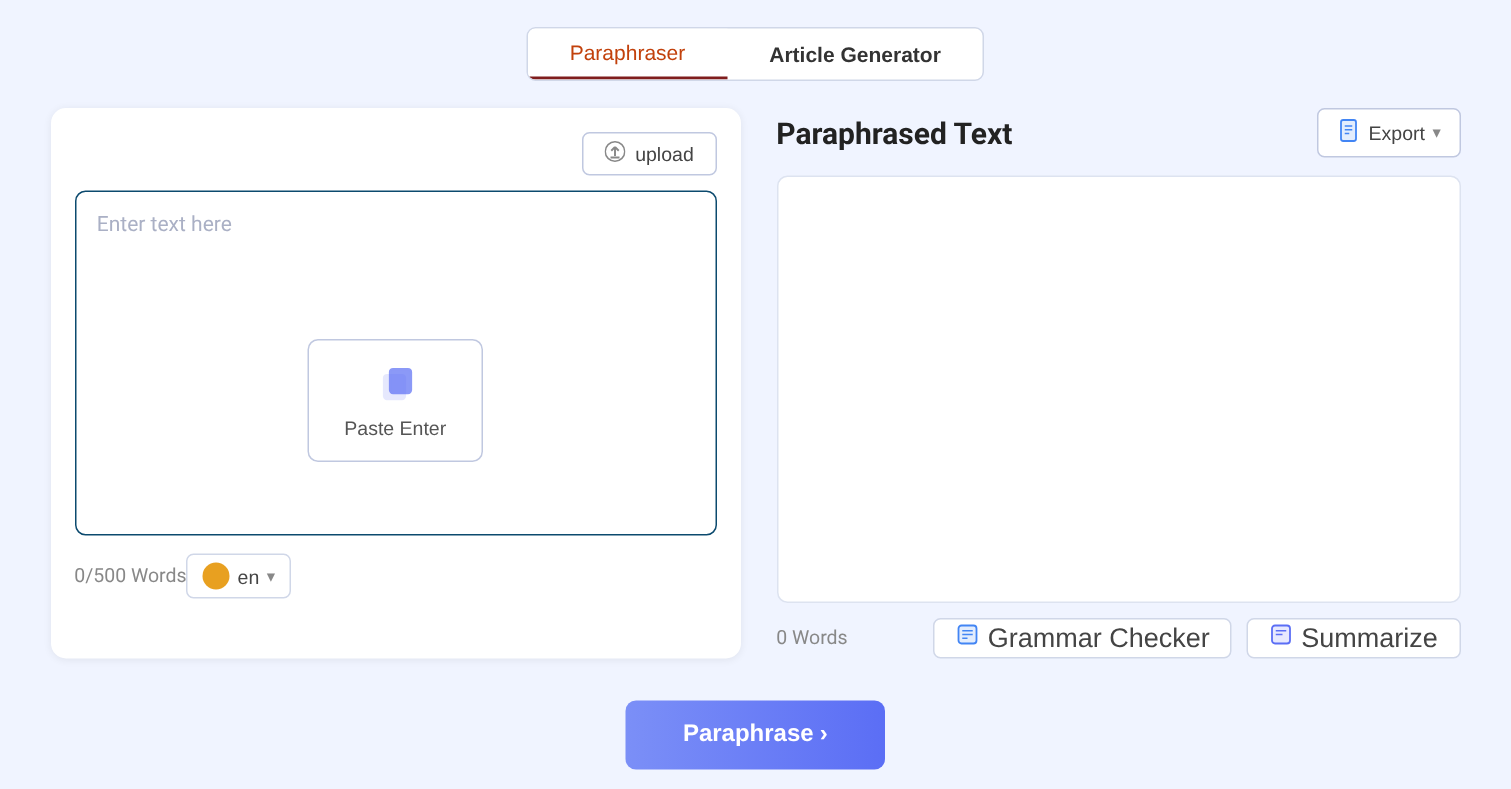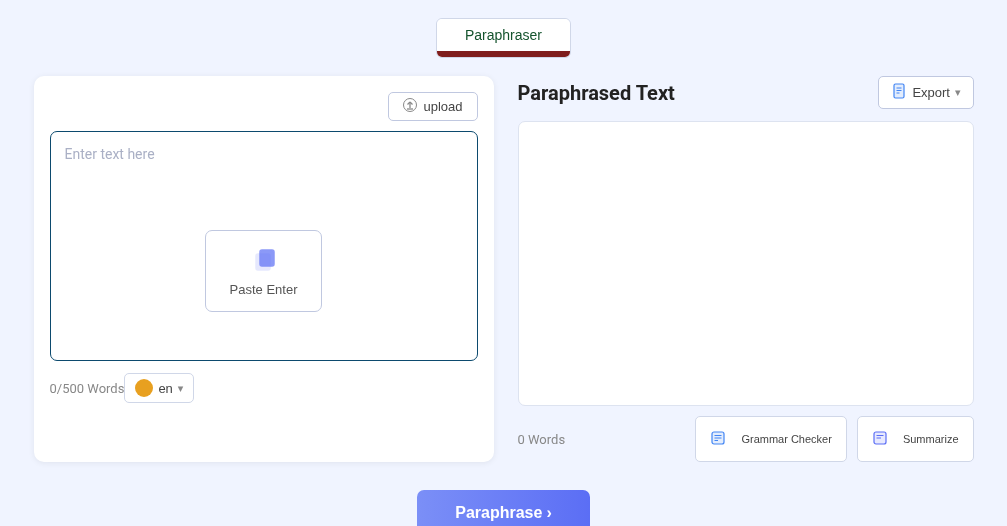--- a/index.html
+++ b/index.html
@@ -26,22 +26,22 @@
     .tab {
       padding: 8px 28px;
       font-size: 14px;
       font-weight: 500;
       cursor: pointer;
       border: none;
       background: transparent;
       color: #555;
     }
     .tab.active {
-      color: #14532d;
-      border-bottom: 6px solid #7f1d1d;
+      color: #c2410c;
+      border-bottom: 2px solid #7f1d1d;
       background: #fff;
     }
     .tab:not(.active) {
       color: #333;
       font-weight: 600;
     }
 
     
     .main-layout {
       display: flex;
@@ -213,26 +213,26 @@
       font-size: 13px;
       color: #888;
     }
     .action-btns {
       display: flex;
       gap: 10px;
     }
     .grammar-btn, .summarize-btn {
       display: flex;
       align-items: center;
-      gap: 15px;
+      gap: 5px;
       border: 1px solid #d0d7e8;
       background: #fff;
       border-radius: 5px;
-      padding: 13px 14px;
-      font-size: 11px;
+      padding: 2px 14px;
+      font-size: 18px;
       color: #444;
       cursor: pointer;
     }
 
     
     .paraphrase-row {
       display: flex;
       justify-content: center;
       margin-top: 28px;
     }
@@ -253,20 +253,21 @@
     
     .chevron-right {
       font-size: 16px;
     }
   </style>
 </head>
 <body>
 
 <div class="tabs-container">
   <button class="tab active">Paraphraser</button>
+  <button class="tab">Article Generator</button>
 </div>
 
 <div class="main-layout">
 
   <div class="left-panel">
     <div class="upload-row">
       <button class="upload-btn">
         <span>
           <svg width="14" height="14" viewBox="0 0 14 14" fill="none">
             <circle cx="7" cy="7" r="6.5" stroke="#888" stroke-width="1"></circle>

